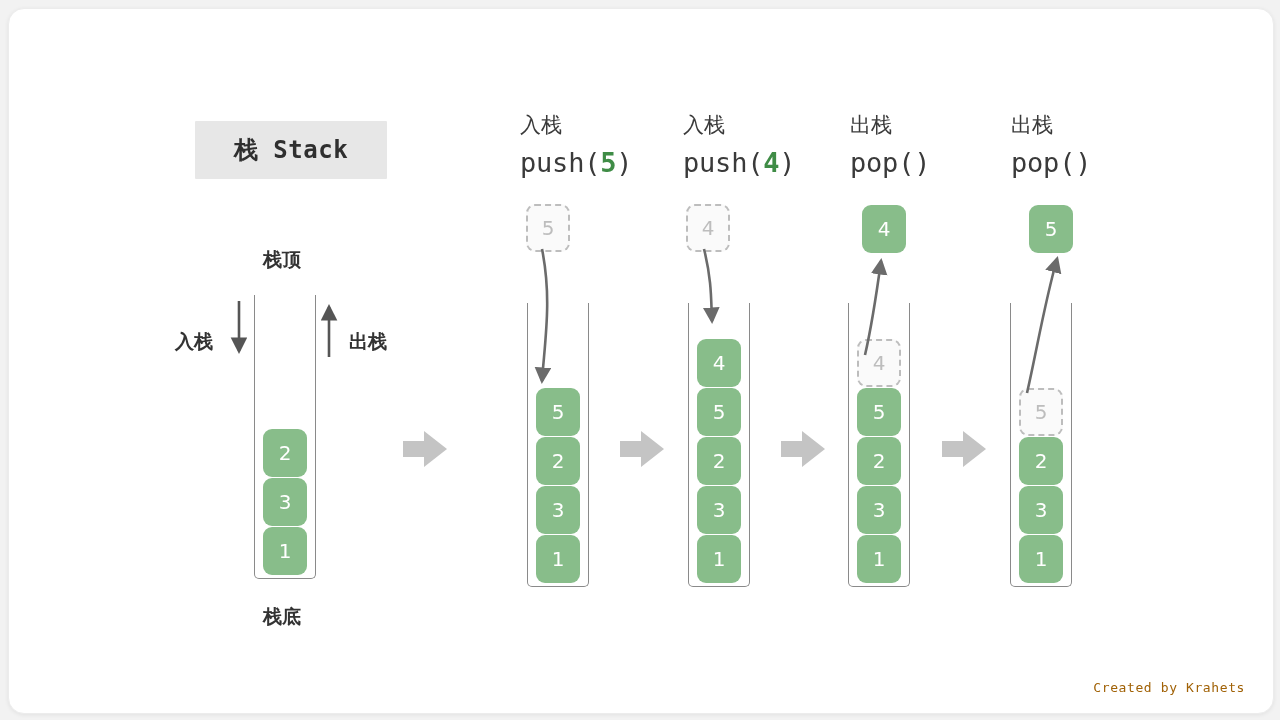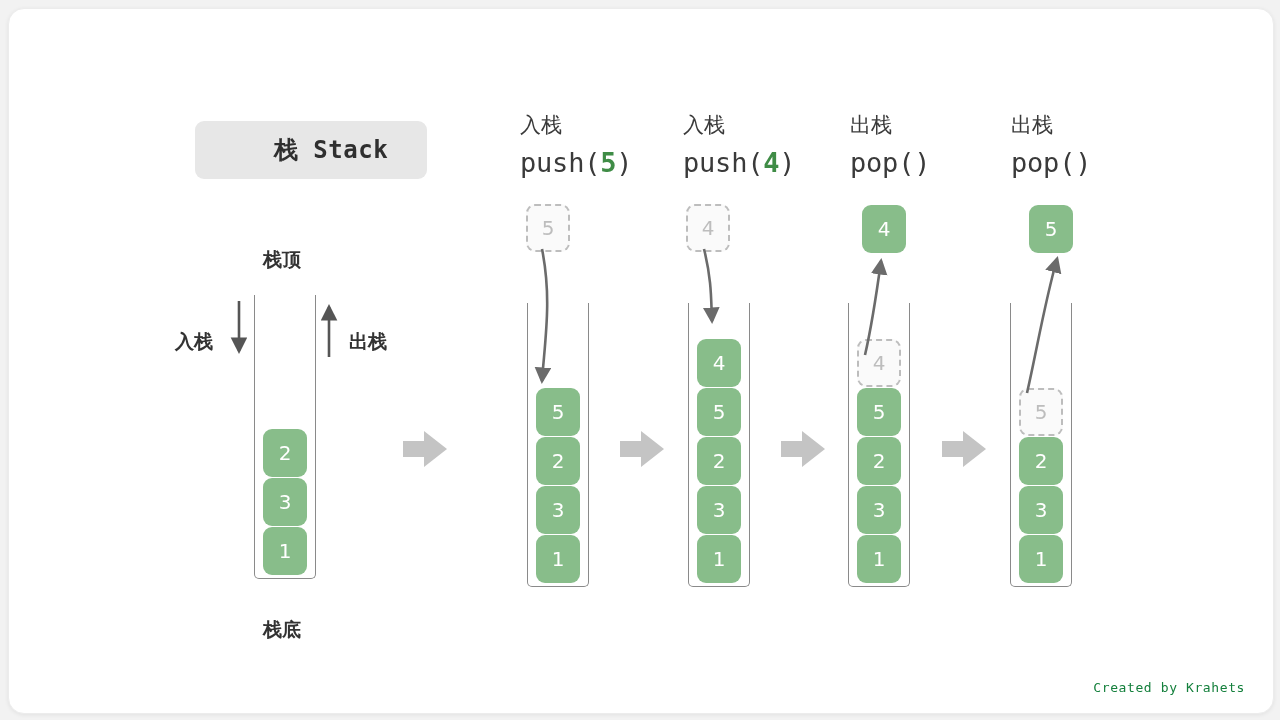--- a/index.html
+++ b/index.html
@@ -24,28 +24,27 @@
     box-shadow: 0 1px 4px rgba(0,0,0,0.07);
     overflow: hidden;
   }
 
   
   .title-chip {
     position: absolute;
     left: 186px; top: 112px;
     width: 192px; height: 58px;
     background: #e7e7e7;
-    border-radius: 9px;
+    border-radius: 1px;
     display: flex; align-items: center; justify-content: center;
     font-size: 24px;
     font-weight: bold;
     color: #2f2f2f;
     letter-spacing: 0.5px;
     font-family: "DejaVu Sans Mono", "Liberation Mono", monospace;
-    padding-left: 40px;
   }
 
   
   .cap {
     position: absolute;
     font-size: 19px;
     font-weight: bold;
     color: #333333;
     white-space: nowrap;
     font-family: "DejaVu Sans", "Liberation Sans", sans-serif;
@@ -112,37 +111,37 @@
     position: absolute;
     left: 0; top: 0;
     width: 1264px; height: 704px;
     pointer-events: none;
   }
 
   .credit {
     position: absolute;
     right: 28px; bottom: 18px;
     font-size: 13px;
-    color: #15803d;
+    color: #a16207;
     letter-spacing: 0.6px;
     font-family: "DejaVu Sans Mono", "Liberation Mono", monospace;
   }
 </style>
 </head>
 <body>
 
 <div id="canvas">
   <div class="card">
 
     <div class="title-chip">栈 Stack</div>
 
     <div class="cap" style="left:254px; top:238px;text-align:center;">栈顶</div>
     <div class="cap" style="left:166px; top:320px;">入栈</div>
     <div class="cap" style="left:340px; top:320px;">出栈</div>
-    <div class="cap" style="left:254px; top:608px;">栈底</div>
+    <div class="cap" style="left:254px; top:595px;">栈底</div>
 
     <div class="stack" style="left:245px; top:286px;">
       <div class="stack-inner" id="stack-0">
           <div class="cell">2</div>
           <div class="cell">3</div>
           <div class="cell">1</div>
         </div>
     </div>
 
     <div class="op-label" style="left:511px; top:100px;">

